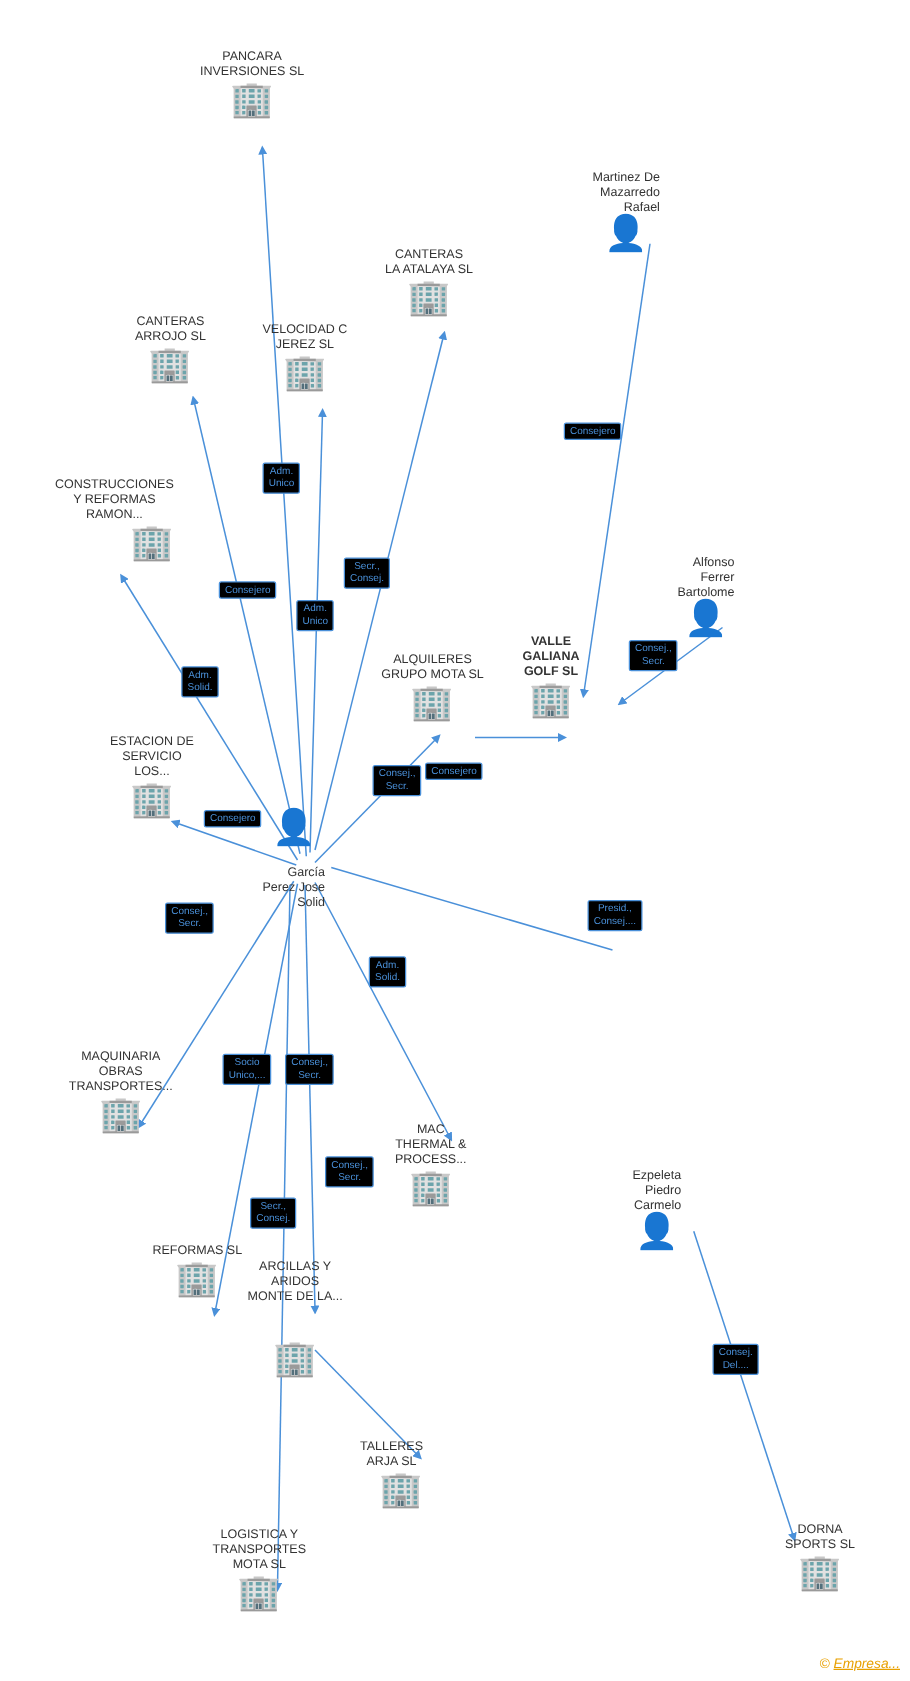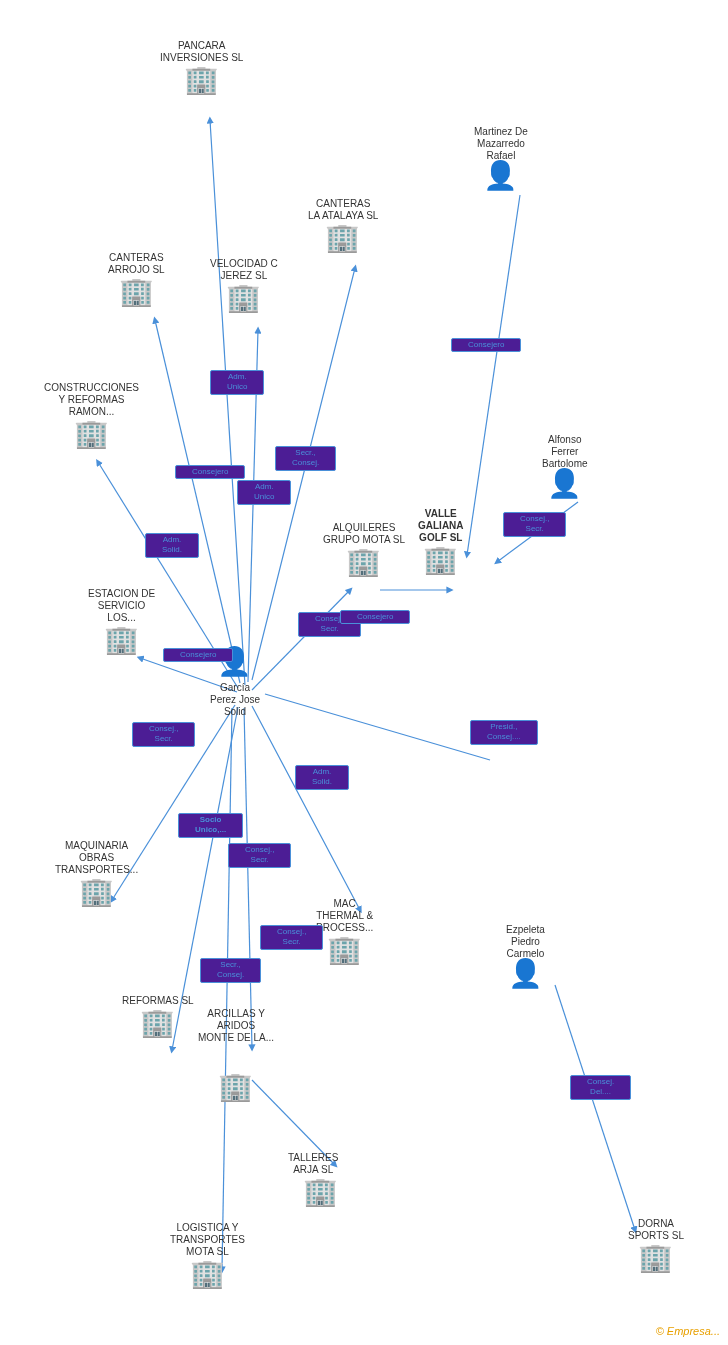--- a/index.html
+++ b/index.html
@@ -45,25 +45,25 @@
     }
     .building-icon.highlight {
       color: #c0392b;
     }
     .person-icon {
       font-size: 28px;
       color: #888;
       line-height: 1;
     }
     .badge {
-      background: #4c1d95;
+      background: #000000;
       border: 1.5px solid #4a90d9;
       color: #4a90d9;
       font-size: 8px;
-      padding: 1px 16px;
+      padding: 1px 4px;
       border-radius: 2px;
       white-space: nowrap;
       line-height: 1.3;
       text-align: center;
     }
     .badge-container {
       position: absolute;
     }
     .watermark {
       position: absolute;
@@ -71,22 +71,23 @@
       right: 8px;
       font-size: 11px;
       color: #e8a000;
       font-style: italic;
     }
     .watermark span {
       color: #333;
     }
     
     .node.person .node-label {
-      margin-top: 6px;
+      margin-top: 17px;
       margin-bottom: 0;
+      text-align: right;
     }
     
     .node.building .node-label {
       order: -1;
     }
   </style>
 </head>
 <body>
 
 <div id="graph-container">
@@ -158,35 +159,35 @@
 ARROJO SL</div>
     <div class="building-icon">🏢</div>
   </div>
 
   <div class="node building" style="left:210px;top:258px;">
     <div class="node-label">VELOCIDAD C
 JEREZ SL</div>
     <div class="building-icon">🏢</div>
   </div>
 
-  <div class="node building" style="left:44px;top:382px;">
+  <div class="node building" style="left:44px;top:382px;align-items:flex-end;">
     <div class="node-label">CONSTRUCCIONES
 Y REFORMAS
 RAMON...</div>
     <div class="building-icon">🏢</div>
   </div>
 
   <div class="node person" style="left:542px;top:428px;">
     <div class="node-label">Alfonso
 Ferrer
 Bartolome</div>
     <div class="person-icon">👤</div>
   </div>
 
-  <div class="node building" style="left:323px;top:522px;">
+  <div class="node building" style="left:305px;top:522px;">
     <div class="node-label">ALQUILERES
 GRUPO MOTA SL</div>
     <div class="building-icon">🏢</div>
   </div>
 
   <div class="node building" style="left:418px;top:508px;">
     <div class="node-label" style="font-weight:bold; color:#333;">VALLE
 GALIANA
 GOLF SL</div>
     <div class="building-icon highlight">🏢</div>
@@ -303,34 +304,34 @@
   </div>
 
   <div class="badge-container" style="left:132px;top:722px;">
     <div class="badge">Consej.,<br>Secr.</div>
   </div>
 
   <div class="badge-container" style="left:295px;top:765px;">
     <div class="badge">Adm.<br>Solid.</div>
   </div>
 
-  <div class="badge-container" style="left:178px;top:813px;font-weight:bold;">
+  <div class="badge-container" style="left:178px;top:843px;">
     <div class="badge">Socio<br>Unico,...</div>
   </div>
 
   <div class="badge-container" style="left:228px;top:843px;">
     <div class="badge">Consej.,<br>Secr.</div>
   </div>
 
   <div class="badge-container" style="left:260px;top:925px;">
     <div class="badge">Consej.,<br>Secr.</div>
   </div>
 
   <div class="badge-container" style="left:200px;top:958px;">
     <div class="badge">Secr.,<br>Consej.</div>
   </div>
 
   <div class="badge-container" style="left:570px;top:1075px;">
     <div class="badge">Consej.<br>Del....</div>
   </div>
 
-  <div class="watermark">© <span style="font-style:italic;color:#e8a000;">Empresa...</span></div>
+  <div class="watermark">© <span style="font-style:italic;color:#e8a000;text-decoration:underline;">Empresa...</span></div>
 </div>
 
 </body></html>

